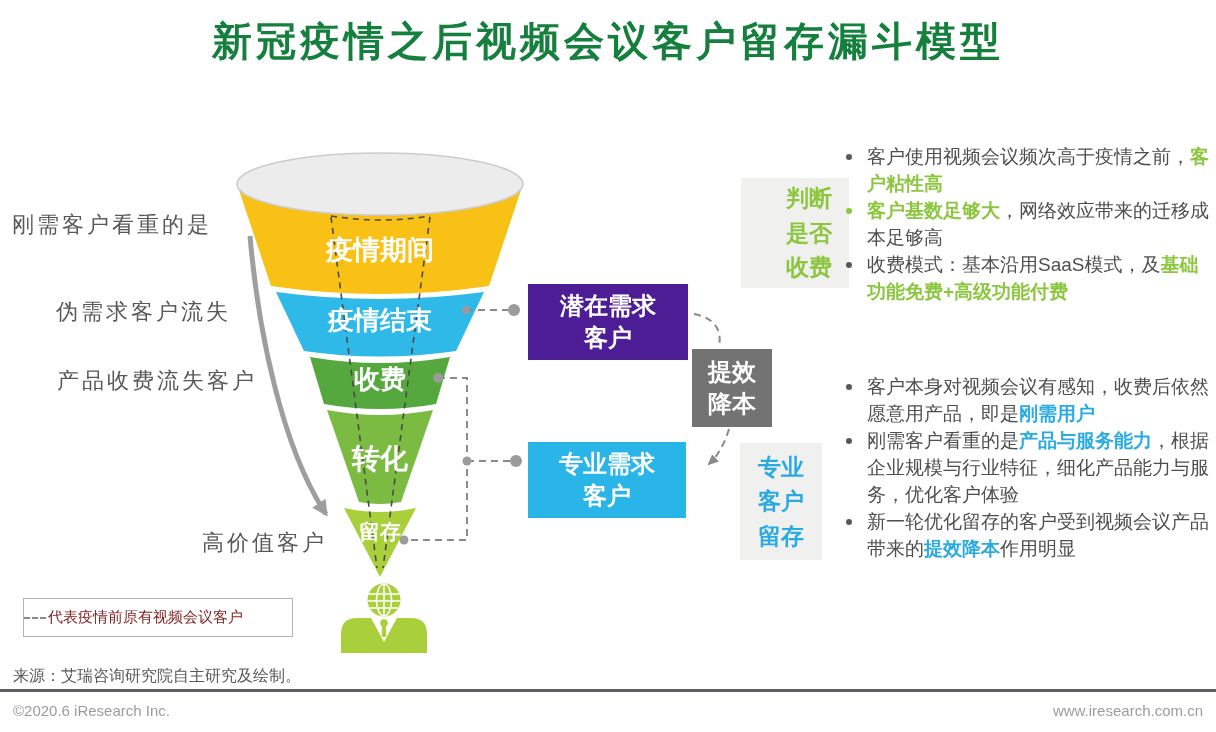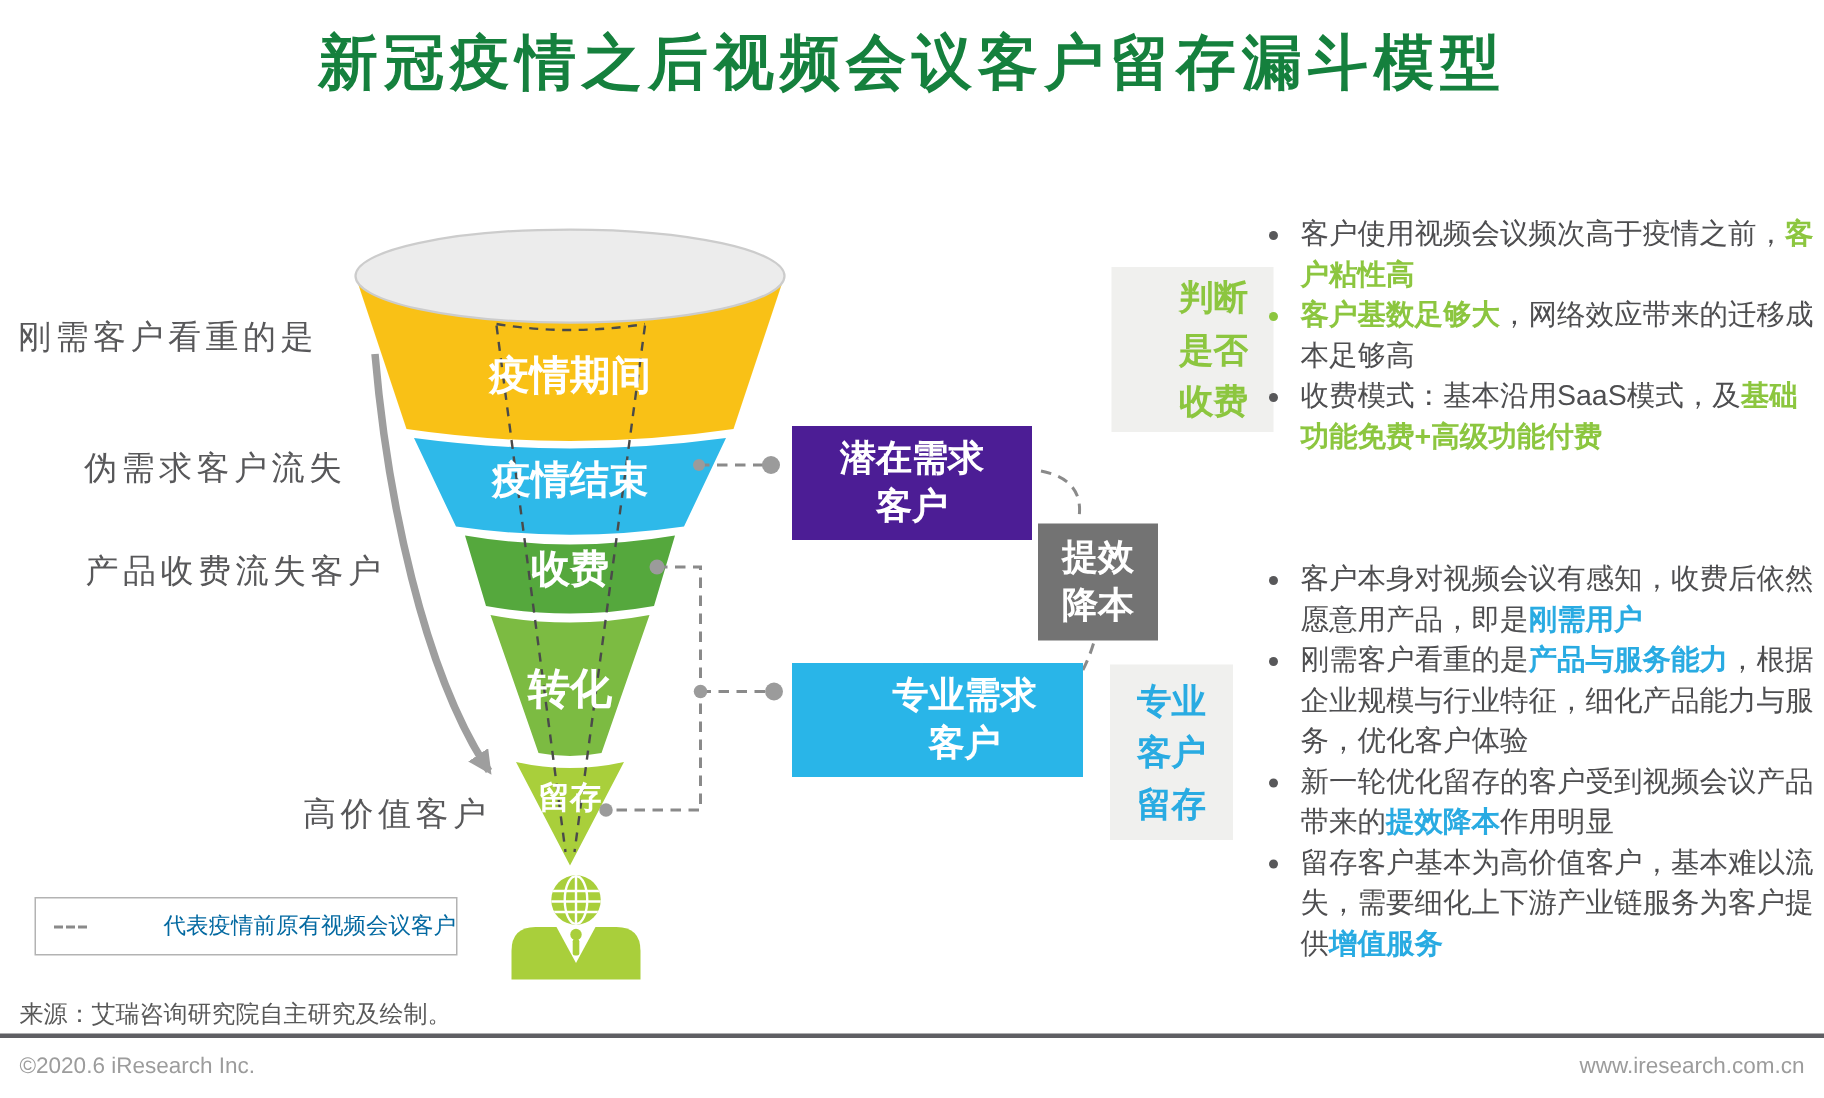--- a/index.html
+++ b/index.html
@@ -15,42 +15,42 @@
   .ll-1{left:12px;top:210px;}
   .ll-2{left:56px;top:297px;}
   .ll-3{left:57px;top:366px;}
   .ll-4{left:92px;top:446px;}
   .ll-5{left:202px;top:528px;}
   
   .flow-box{position:absolute;display:flex;align-items:center;justify-content:center;
             color:#fff;font-weight:bold;text-align:center;white-space:pre-line;line-height:1.35;}
   .box-potential{left:528px;top:284px;width:160px;height:76px;background:#4c1d95;font-size:24px;}
   .box-efficiency{left:692px;top:349px;width:80px;height:78px;background:#737373;font-size:24px;}
-  .box-professional{left:528px;top:442px;width:158px;height:76px;background:#29B5E8;font-size:24px;padding-left:36px;}
+  .box-professional{left:528px;top:442px;width:158px;height:76px;background:#29B5E8;font-size:24px;}
   .side-panel{position:absolute;display:flex;align-items:center;justify-content:center;
               background:#F0F0EE;font-weight:bold;text-align:center;white-space:pre-line;
               font-size:23px;line-height:1.5;}
   .panel-charge{left:741px;top:178px;width:80px;height:110px;color:#8CC63F;padding-left:28px;}
   .panel-retention{left:740px;top:443px;width:82px;height:117px;color:#29ABE2;}
   
   .right-col{position:absolute;left:843px;top:143px;width:368px;font-size:19px;
              line-height:27px;color:#4E4E50;}
   .bullet-block-2{margin-top:68px;}
   .bullet-item{display:flex;}
   .bullet-dot{flex:0 0 24px;position:relative;}
   .bullet-dot::before{content:'';position:absolute;left:3px;top:11px;width:6px;height:6px;
                       border-radius:50%;background:#58585A;}
   .bullet-dot.green::before{background:#8CC63F;}
   .bullet-text{flex:1;}
   .seg-green{color:#8CC63F;font-weight:bold;}
   .seg-cyan{color:#29ABE2;font-weight:bold;}
   
   .legend-box{position:absolute;left:23px;top:598px;width:268px;height:37px;
-              border:1px solid #B3B3B3;display:flex;align-items:center;justify-content:space-between;
-              font-size:15px;color:#0369a1;background:#fff;padding-left:12px;}
+              border:1px solid #B3B3B3;display:flex;align-items:center;justify-content:flex-start;
+              font-size:15px;color:#7f1d1d;background:#fff;}
   .legend-dash{width:22px;height:0;border-top:2px dashed #8A8A8A;margin-right:2px;}
   
   .source{position:absolute;left:13px;top:666px;font-size:16px;color:#595959;}
   .rule{position:absolute;left:0;top:689px;width:1216px;height:3px;background:#5F5F63;}
   .footer-left{position:absolute;left:13px;top:702px;font-size:15px;color:#9C9C9C;}
   .footer-right{position:absolute;right:13px;top:702px;font-size:15px;color:#9C9C9C;}
   text.flabel{fill:#ffffff;font-weight:bold;text-anchor:middle;font-family:"Liberation Sans","DejaVu Sans",sans-serif;}
 </style>
 </head>
 <body>
@@ -167,24 +167,20 @@
           <span class="bullet-text"><span>客户本身对视频会议有感知，收费后依然愿意用产品，即是</span><span class="seg-cyan">刚需用户</span></span>
         </div>
         <div class="bullet-item">
           <span class="bullet-dot"></span>
           <span class="bullet-text"><span>刚需客户看重的是</span><span class="seg-cyan">产品与服务能力</span><span>，根据企业规模与行业特征，细化产品能力与服务，优化客户体验</span></span>
         </div>
         <div class="bullet-item">
           <span class="bullet-dot"></span>
           <span class="bullet-text"><span>新一轮优化留存的客户受到视频会议产品带来的</span><span class="seg-cyan">提效降本</span><span>作用明显</span></span>
         </div>
-        <div class="bullet-item">
-          <span class="bullet-dot"></span>
-          <span class="bullet-text"><span>留存客户基本为高价值客户，基本难以流失，需要细化上下游产业链服务为客户提供</span><span class="seg-cyan">增值服务</span></span>
-        </div>
       </div>
   </div>
 
   <div class="legend-box">
     <span class="legend-dash"></span>
     <span>代表疫情前原有视频会议客户</span>
   </div>
 
   <div class="source">来源：艾瑞咨询研究院自主研究及绘制。</div>
   <div class="rule"></div>

